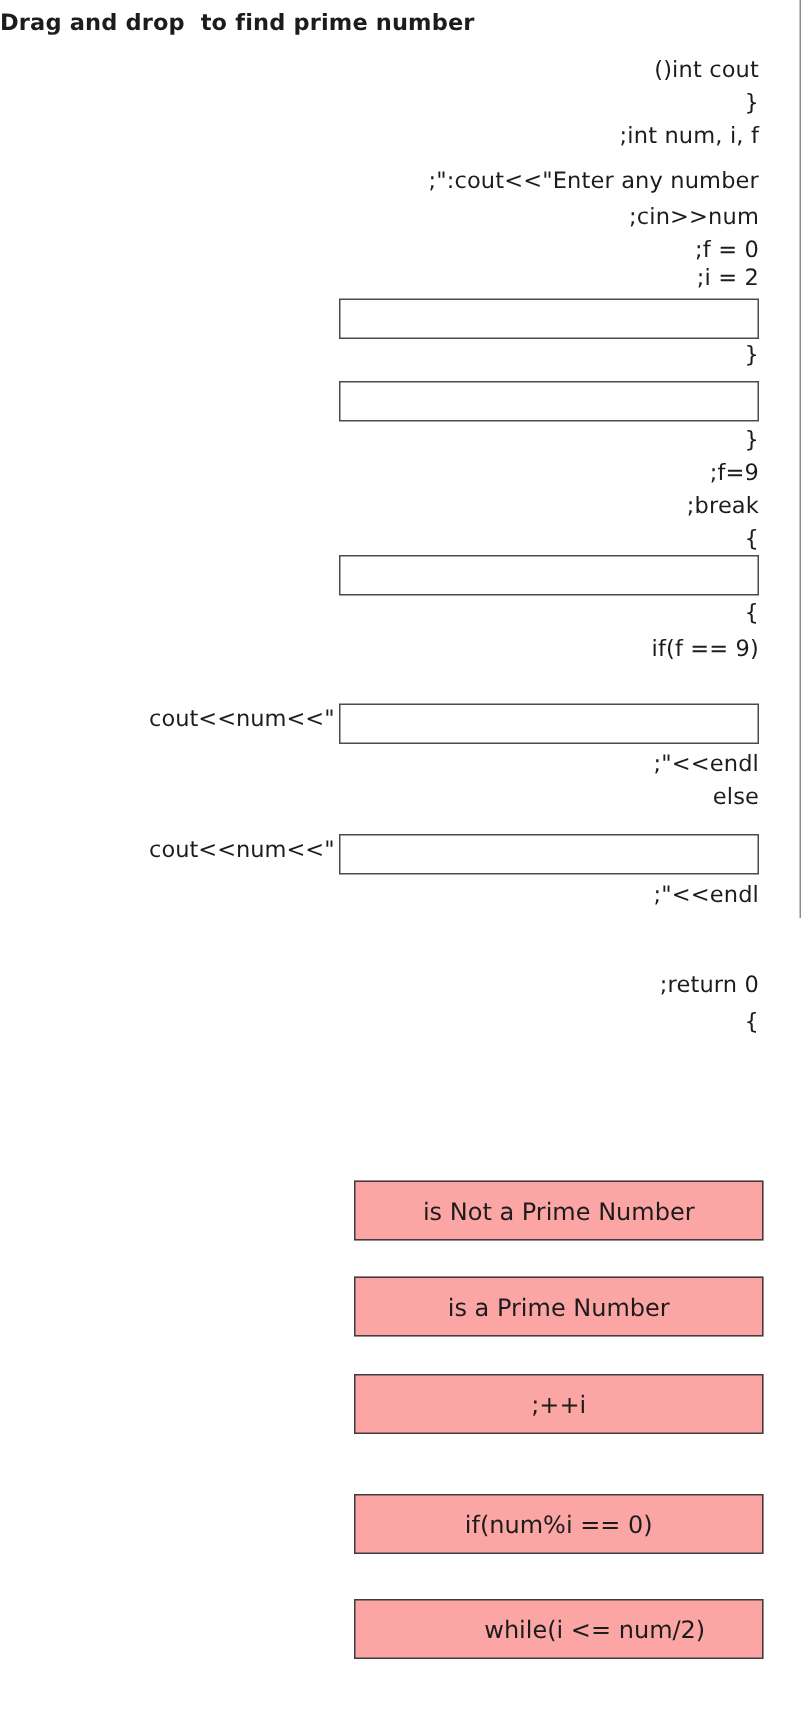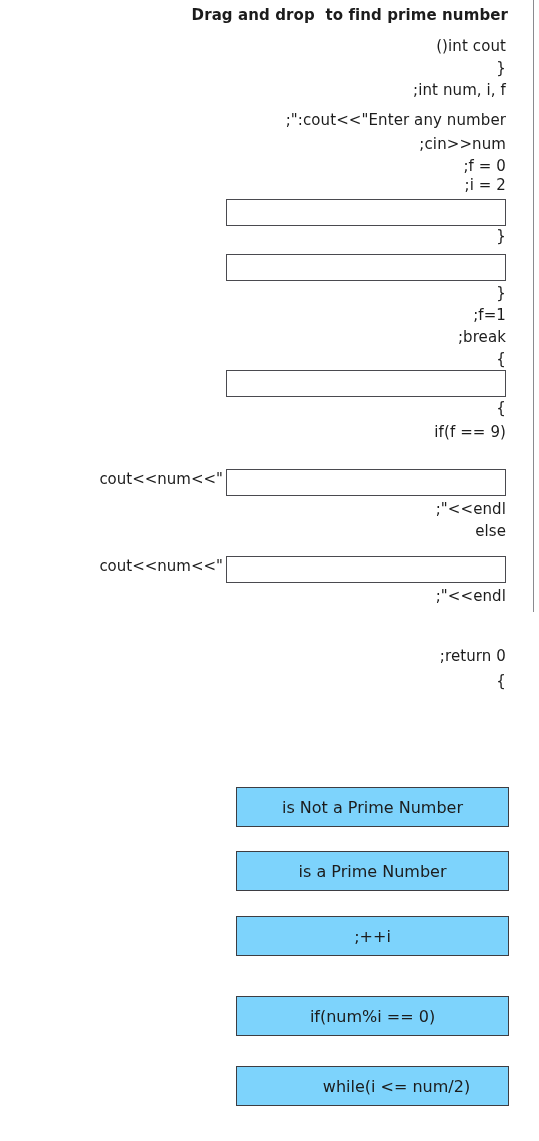--- a/index.html
+++ b/index.html
@@ -30,21 +30,21 @@
     width: 1px;
     height: 612px;
     background: #8a8a8f;
   }
 
   .title {
     position: absolute;
     left: 0;
     top: 6px;
     width: 508px;
-    text-align: right;
+    text-align: left;
     font-size: 15px;
     font-weight: 600;
     letter-spacing: 0.1px;
     white-space: pre;
     color: #1c1c1c;
   }
 
   
   .code-line {
     position: absolute;
@@ -79,21 +79,21 @@
     color: #1c1c1c;
   }
 
   
   .tile {
     position: absolute;
     left: 236px;
     width: 273px;
     height: 40px;
     border: 1.8px solid #3d3d42;
-    background: #7dd3fc;
+    background: #fca5a5;
     box-sizing: border-box;
     display: flex;
     align-items: center;
     justify-content: center;
     font-size: 16px;
     color: #1c1c1c;
     white-space: pre;
     cursor: move;
     user-select: none;
   }
@@ -110,21 +110,21 @@
   <div id="code-lines">
       <div class="code-line" style="top: 38px;">()int cout</div>
       <div class="code-line" style="top: 60px;">}</div>
       <div class="code-line" style="top: 82px;">;int num, i, f</div>
       <div class="code-line" style="top: 112px;">;":cout&lt;&lt;"Enter any number</div>
       <div class="code-line" style="top: 136px;">;cin&gt;&gt;num</div>
       <div class="code-line" style="top: 158px;">;f = 0</div>
       <div class="code-line" style="top: 177px;">;i = 2</div>
       <div class="code-line" style="top: 228px;">}</div>
       <div class="code-line" style="top: 285px;">}</div>
-      <div class="code-line" style="top: 307px;">;f=1</div>
+      <div class="code-line" style="top: 307px;">;f=9</div>
       <div class="code-line" style="top: 329px;">;break</div>
       <div class="code-line" style="top: 351px;">{</div>
       <div class="code-line" style="top: 400px;">{</div>
       <div class="code-line" style="top: 424px;">if(f == 9)</div>
       <div class="code-line" style="top: 501px;">;"&lt;&lt;endl</div>
       <div class="code-line" style="top: 523px;">else</div>
       <div class="code-line" style="top: 588px;">;"&lt;&lt;endl</div>
       <div class="code-line" style="top: 648px;">;return 0</div>
       <div class="code-line" style="top: 673px;">{</div>
     </div>

